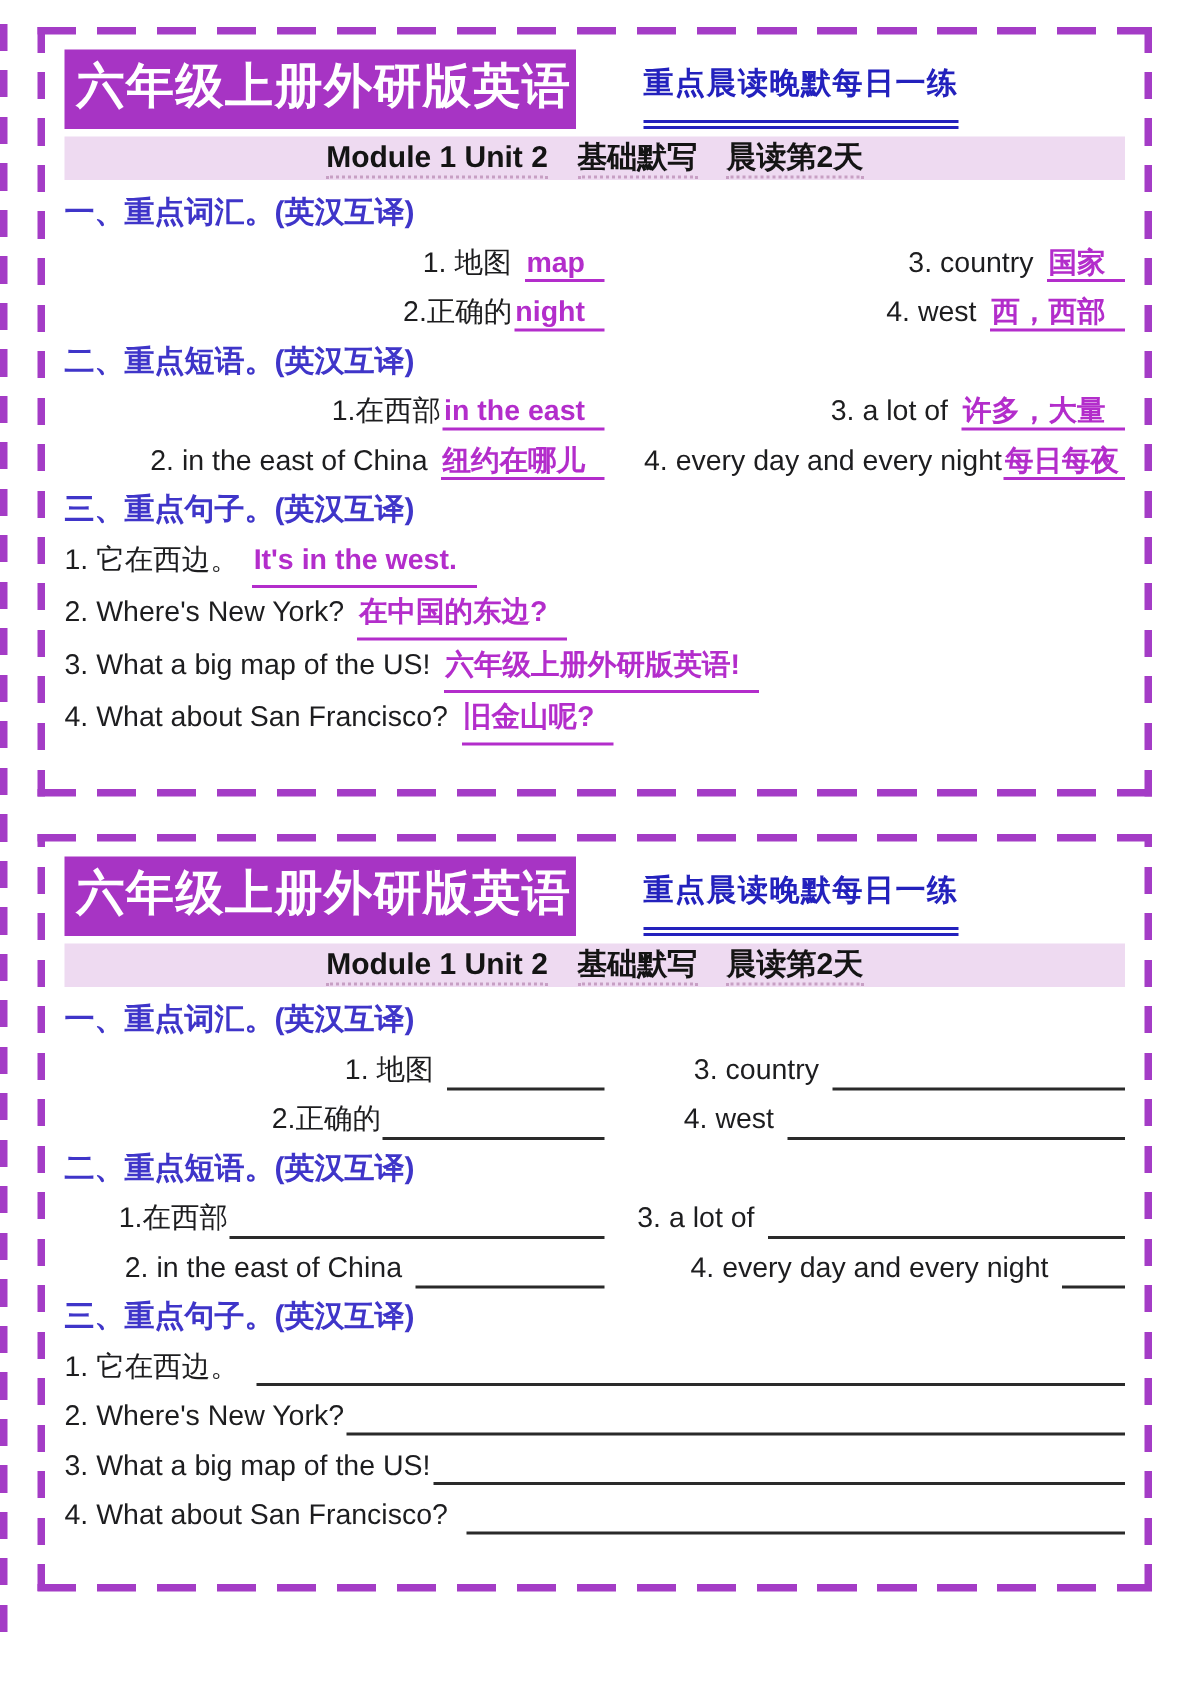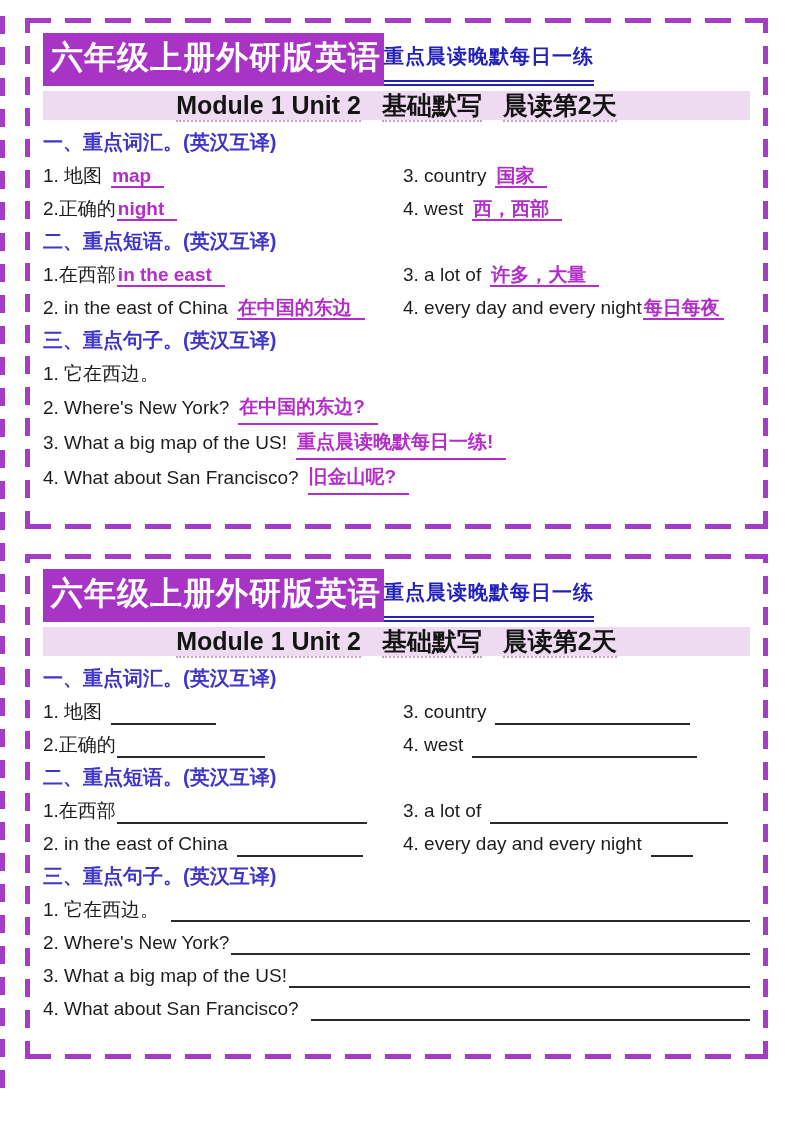--- a/index.html
+++ b/index.html
@@ -19,48 +19,48 @@
       repeating-linear-gradient(90deg,#a43cc6 0 26px,transparent 26px 40px),
       repeating-linear-gradient(90deg,#a43cc6 0 26px,transparent 26px 40px),
       repeating-linear-gradient(0deg,#a43cc6 0 18px,transparent 18px 31px),
       repeating-linear-gradient(0deg,#a43cc6 0 18px,transparent 18px 31px);
     background-size:100% 5px,100% 5px,5px 100%,5px 100%;
     background-position:0 0,0 100%,0 0,100% 0;
     background-repeat:no-repeat;
   }
   .panel-top{margin-top:18px;}
   .panel-bottom{margin-top:25px;}
-  .title-row{display:flex;align-items:stretch;margin:2px 0 5px;white-space:nowrap;}
+  .title-row{display:flex;align-items:stretch;margin:2px 0 5px;white-space:nowrap;gap:45px;}
   .title-left{
     background:#a734c4;color:#ffffff;font-weight:bold;font-size:32px;
     line-height:49px;padding:0 3px 0 8px;letter-spacing:1px;
   }
   .title-right{
     color:#2321bd;font-weight:bold;font-size:20px;line-height:47px;
     letter-spacing:1px;border-bottom:6px double #2321bd;
   }
   .subtitle-bar{
-    background:#eedaf1;text-align:center;font-size:25px;font-weight:bold;
+    background:#eedaf1;text-align:center;font-size:20px;font-weight:bold;
     line-height:29px;margin-bottom:6px;color:#141414;
   }
   .sub-seg{border-bottom:2px dotted #c79fc4;margin:0 7px;padding-bottom:1px;}
   .sec-heading{color:#3f35c9;font-weight:bold;font-size:20px;line-height:33px;white-space:nowrap;}
-  .two-col{display:grid;grid-template-columns:360px 1fr;}
+  .two-col{display:grid;grid-template-columns:360px 1fr;text-align:right;}
   .item{line-height:33px;font-size:19px;white-space:nowrap;}
   .answer{
     color:#b32dcb;font-weight:600;border-bottom:2px solid #b32dcb;
     padding:0 13px 0 1px;margin-left:9px;
   }
   .answer.tight{margin-left:1px;}
   .blank{
     display:inline-block;border-bottom:2px solid #2a2a2a;height:23px;
     vertical-align:bottom;margin-bottom:3px;margin-left:9px;
   }
   .blank.tight{margin-left:1px;}
-  .sentence{display:flex;align-items:center;line-height:33px;font-size:19px;}
+  .sentence{display:flex;align-items:flex-start;line-height:33px;font-size:19px;}
   .sentence .prompt{white-space:nowrap;}
   .sentence .answer{white-space:nowrap;}
   .sentence .s-blank{
     flex:1 1 auto;border-bottom:2px solid #2a2a2a;height:26px;
     align-self:flex-end;margin-bottom:4px;margin-left:12px;
   }
   .sentence .s-blank.tight{margin-left:2px;}
 </style>
 </head>
 <body>
@@ -83,35 +83,36 @@
     <div class="item"><span class="prompt">1. 地图</span><span class="answer">map</span></div>
     <div class="item"><span class="prompt">3. country</span><span class="answer">国家</span></div>
     <div class="item"><span class="prompt">2.正确的</span><span class="answer tight">night</span></div>
     <div class="item"><span class="prompt">4. west</span><span class="answer">西，西部</span></div>
   </div>
 
   <div class="sec-heading">二、重点短语。(英汉互译)</div>
   <div class="two-col">
     <div class="item"><span class="prompt">1.在西部</span><span class="answer tight">in the east</span></div>
     <div class="item"><span class="prompt">3. a lot of</span><span class="answer">许多，大量</span></div>
-    <div class="item"><span class="prompt">2. in the east of China</span><span class="answer">在中国的东边</span></div>
+    <div class="item"><span class="prompt">2. in the east of China</span><span class="answer">纽约在哪儿</span></div>
     <div class="item"><span class="prompt">4. every day and every night</span><span class="answer tight" style="padding-right:4px">每日每夜</span></div>
   </div>
 
   <div class="sec-heading">三、重点句子。(英汉互译)</div>
   <div class="sentence">
       <span class="prompt">1. 它在西边。</span>
+      <span class="answer">It's in the west.</span>
     </div>
   <div class="sentence">
       <span class="prompt">2. Where's New York?</span>
       <span class="answer">在中国的东边?</span>
     </div>
   <div class="sentence">
       <span class="prompt">3. What a big map of the US!</span>
-      <span class="answer">重点晨读晚默每日一练!</span>
+      <span class="answer">六年级上册外研版英语!</span>
     </div>
   <div class="sentence">
       <span class="prompt">4. What about San Francisco?</span>
       <span class="answer">旧金山呢?</span>
     </div>
 </section>
 
 <section class="panel panel-bottom">
   <div class="title-row">
     <span class="title-left">六年级上册外研版英语</span>

